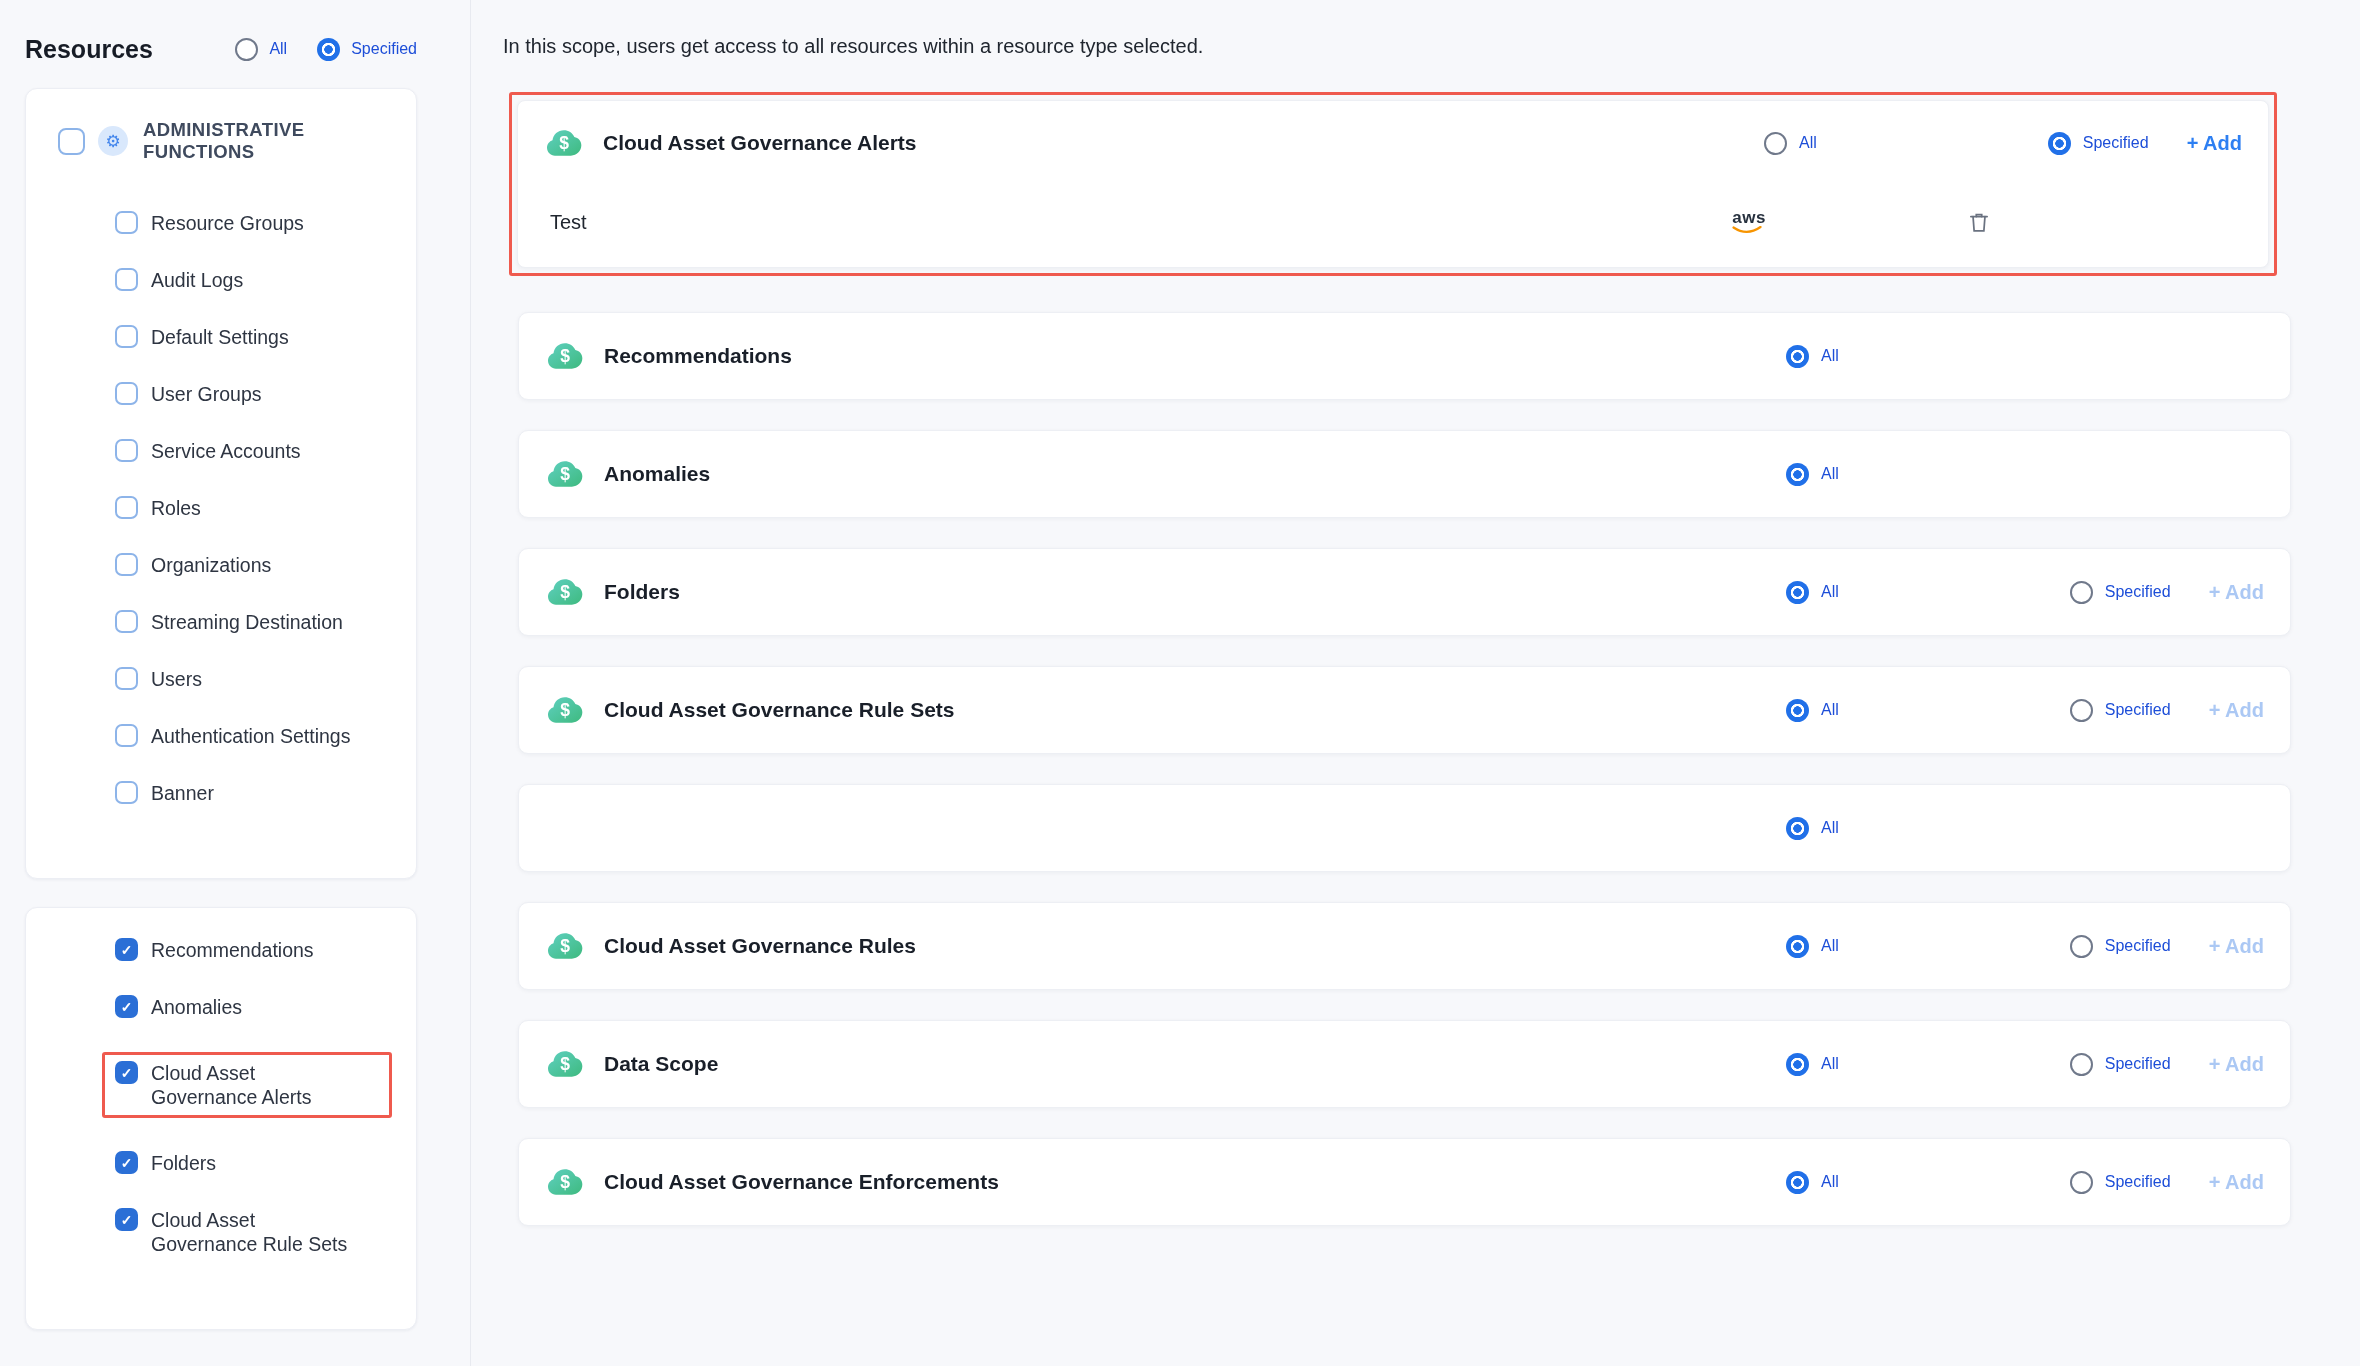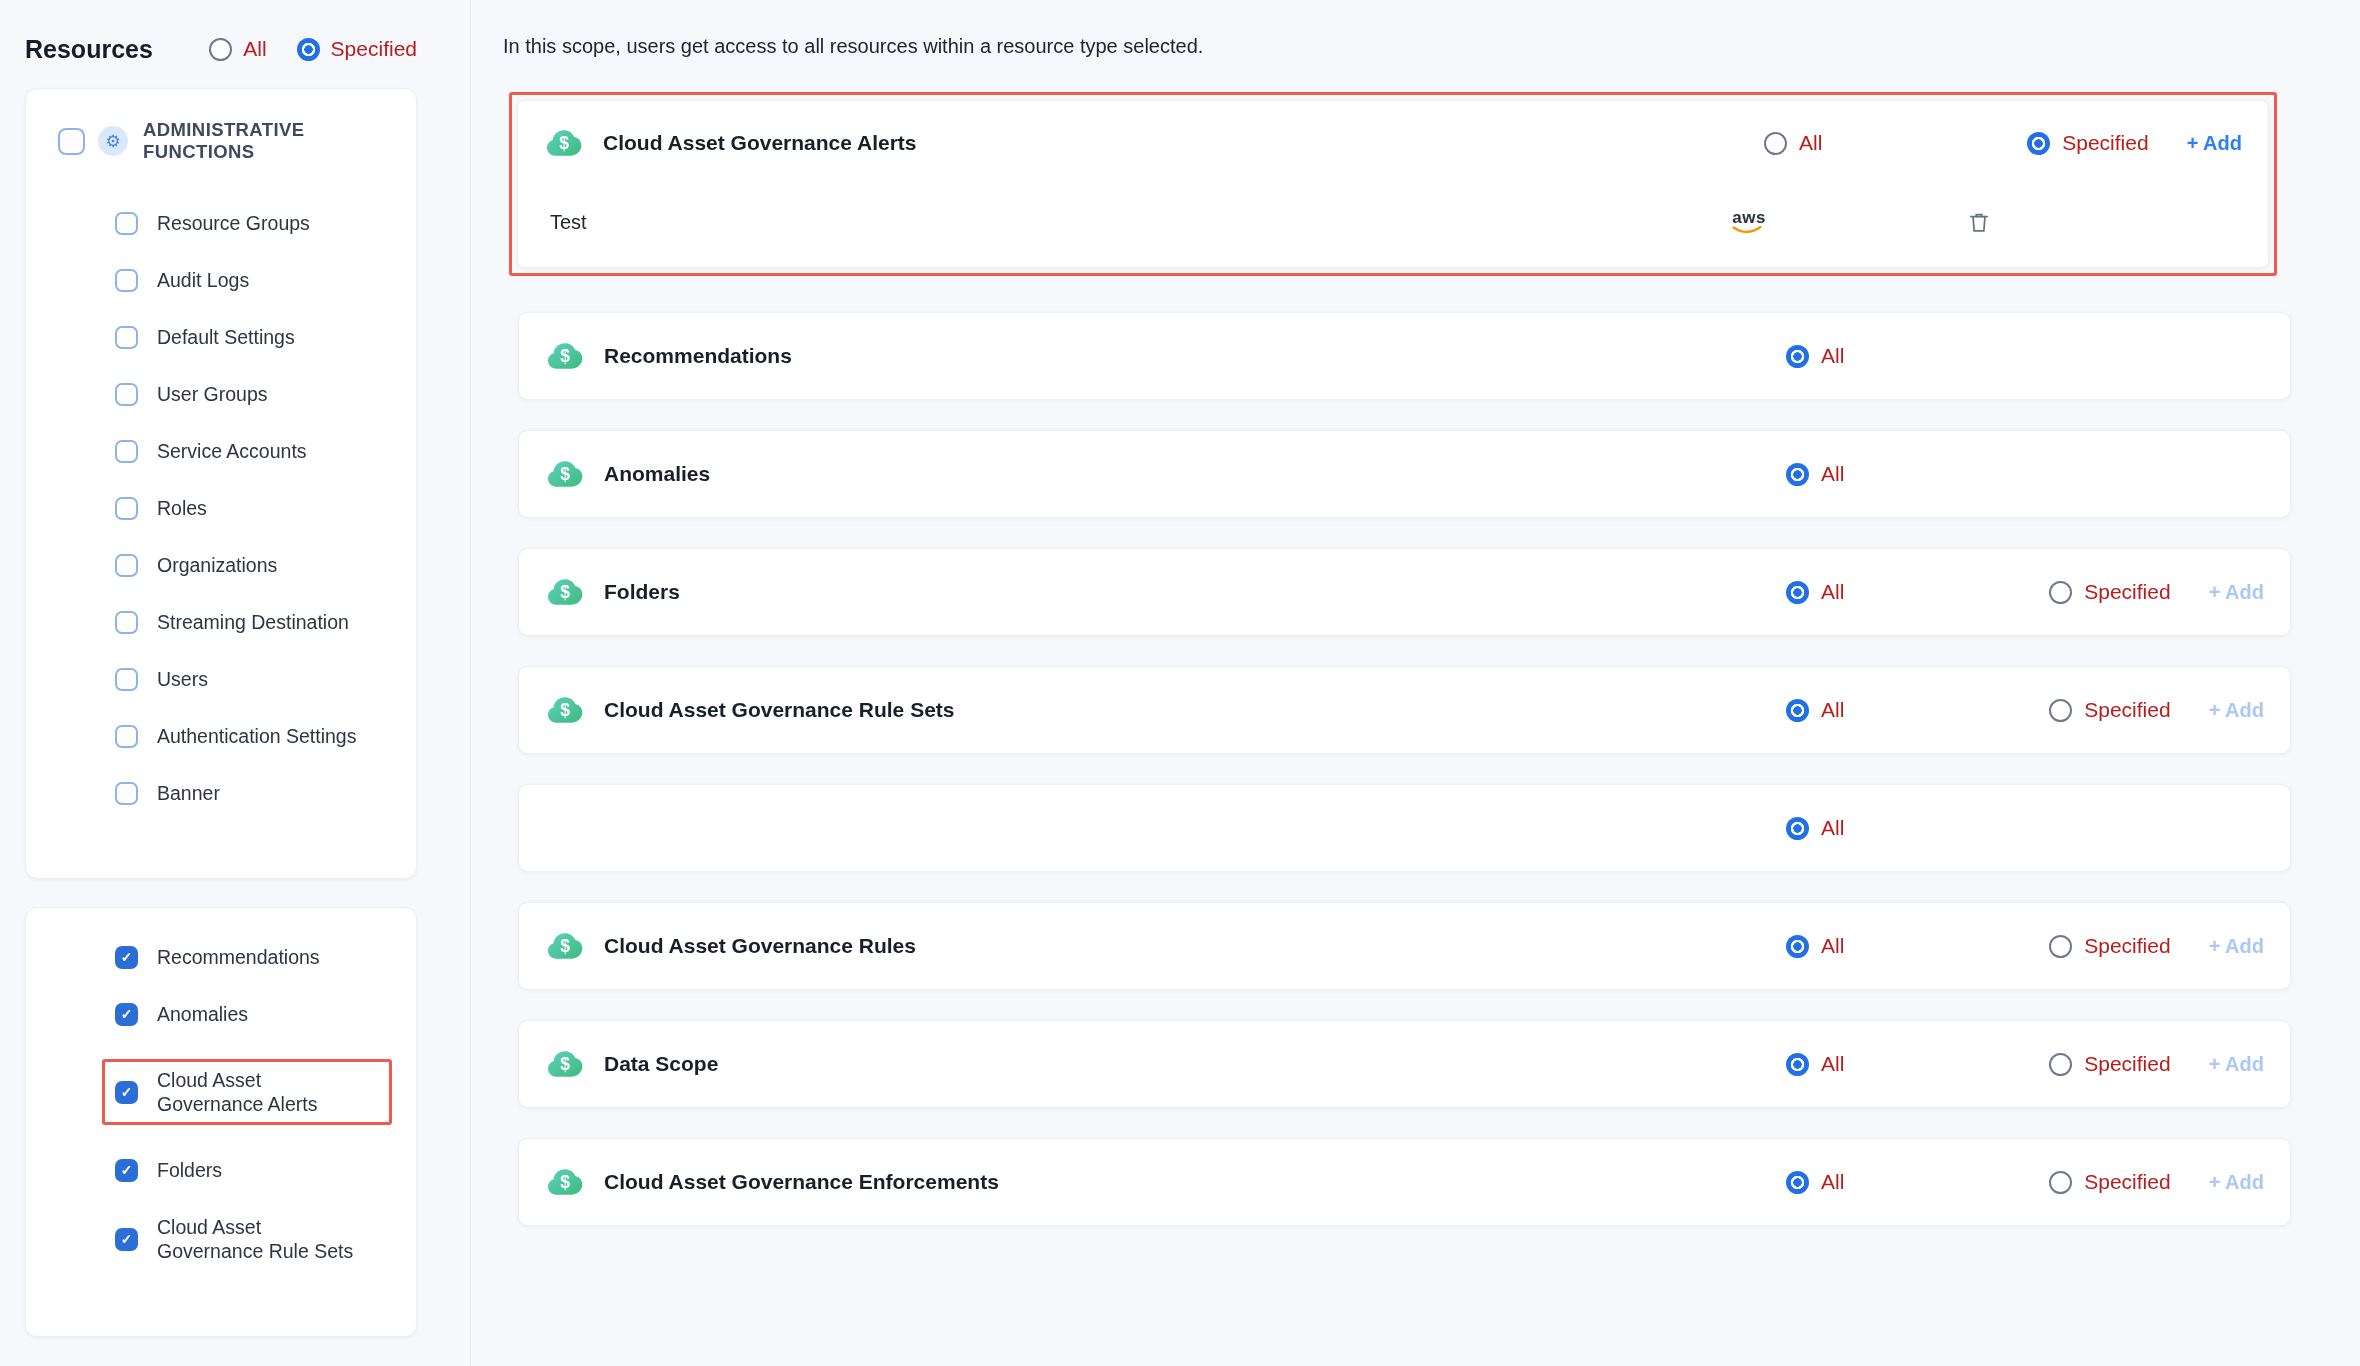--- a/index.html
+++ b/index.html
@@ -11,35 +11,35 @@
   }
   
   .sidebar{width:471px;flex:none;border-right:1px solid #e8eaf0;padding:34px 0 0 25px;background:#f7f8fb}
   .side-head{display:flex;align-items:center;width:392px;margin-bottom:24px}
   .side-title{font-size:25px;font-weight:700;color:#171c26;line-height:30px}
   .scope-group{margin-left:auto;display:flex;align-items:center;gap:30px}
   .radio-opt{display:flex;align-items:center;gap:11px;cursor:default}
   .radio{width:23px;height:23px;border-radius:50%;flex:none}
   .radio.off{border:2px solid #70798b;background:#fff}
   .radio.on{background:radial-gradient(circle,#2170e8 0 4px,#fff 4.5px 6.5px,#2170e8 7px)}
-  .radio-label{font-size:21px;color:#b91c1c}
+  .radio-label{font-size:16px;color:#1d4ed8}
   .side-card{width:392px;background:#fff;border:1px solid #eceef4;border-radius:12px;
     box-shadow:0 1px 3px rgba(25,35,60,.06);padding:30px 18px 40px 32px;margin-bottom:28px}
   .sec-head{display:flex;align-items:center;gap:9px;margin-bottom:48px}
   .cb{width:23px;height:23px;border-radius:7px;flex:none;display:flex;align-items:center;justify-content:center}
   .cb.off{border:2px solid #8db4e9;background:#fff}
   .cb.on{background:#2b6fd6}
   .cb.on::after{content:"✓";color:#fff;font-size:14px;font-weight:700;line-height:1}
   .cb.parent{width:27px;height:27px;border-radius:8px}
   .cb.parent.on::after{font-size:16px}
   .gear-badge{width:30px;height:30px;border-radius:50%;background:#d9e8fc;display:flex;align-items:center;justify-content:center;color:#4285ec;font-size:17px;flex:none;margin-left:4px}
   .cloud-ic-sm{width:27px;height:27px;flex:none;margin-left:4px}
   .sec-label{font-size:18.5px;font-weight:700;color:#3f4a5e;letter-spacing:.4px;margin-left:6px}
   .side-items{display:block}
-  .side-item{display:flex;align-items:center;gap:19px;margin:7px 0 33px 57px}
+  .side-item{display:flex;align-items:flex-start;gap:13px;margin:0 0 33px 57px}
   .side-item .label{font-size:19.5px;color:#2e3542;line-height:24px;max-width:208px}
   .side-item.hl{border:3px solid #ef5a4e;border-radius:3px;padding:6px 10px;margin-left:44px;width:290px}
   
   .main{flex:1;padding:34px 0 0 30px}
   .desc{font-size:20px;color:#20262f;line-height:24px;margin:0 0 34px 2px}
   .rows{width:1773px;margin-left:17px}
   .card{background:#fff;border:1px solid #edeff4;border-radius:10px;box-shadow:0 1px 4px rgba(25,35,60,.05)}
   .card.collapsed{height:88px;display:flex;align-items:center;padding:0 26px;margin-bottom:30px}
   .row-left{display:flex;align-items:center;gap:19px}
   .cloud-ic{width:40px;height:40px;flex:none}

